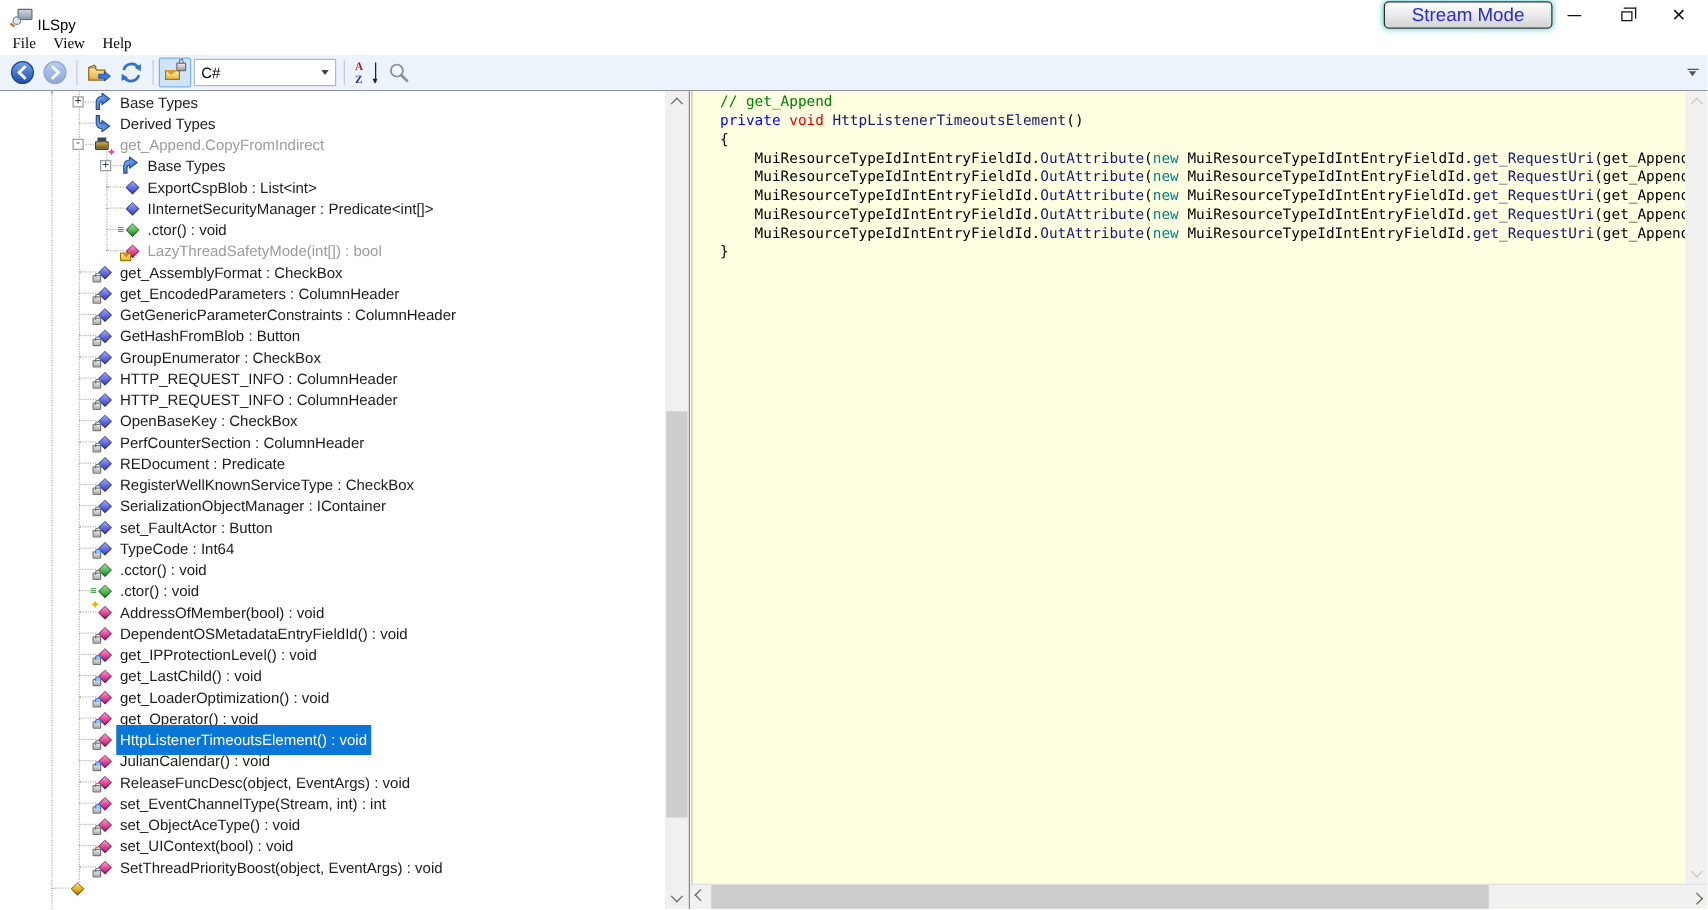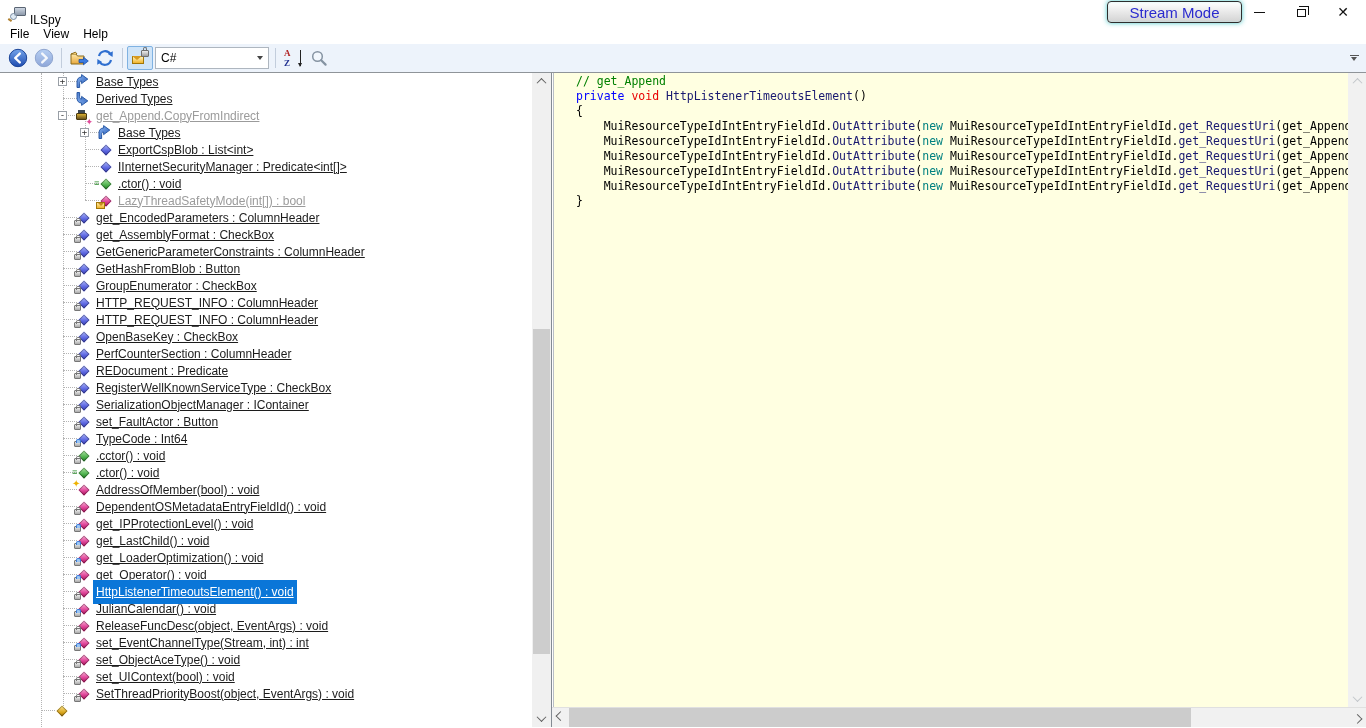--- a/index.html
+++ b/index.html
@@ -24,21 +24,21 @@
     color:#2a2ace; font-size:15px; cursor:pointer;
   }
   .win-btns { position:absolute; right:2px; top:0; height:24px; display:flex; }
   .win-btn { width:42px; height:24px; display:flex; align-items:center; justify-content:center; }
   .glyph-min { width:11px; height:0; border-top:1.4px solid #111; }
   .glyph-restore { width:9px; height:8px; border:1.2px solid #111; position:relative; margin-top:2px; background:#fff; }
   .glyph-restore::before { content:''; position:absolute; left:1.5px; top:-4.5px; width:9px; height:8px; border:1.2px solid #111; border-bottom:none; border-left:none; }
   .glyph-close { font-size:14px; color:#111; line-height:14px; }
   
   .menubar { height:20px; display:flex; align-items:center; padding-left:3px; background:#fff; }
-  .menu-item { padding:2px 7px; color:#000; }
+  .menu-item { padding:2px 7px; color:#000;font-family:Liberation Serif, serif; }
   
   .toolbar { height:29px; background:#edf3fb; border-bottom:1px solid #8f9499; display:flex; align-items:center; padding:0 5px; position:relative; }
   .tbtn { width:26px; height:24px; display:flex; align-items:center; justify-content:center; border:1px solid transparent; border-radius:2px; }
   .tbtn.pressed { background:#cfe4f8; border-color:#7fb2e2; }
   .tsep { width:1px; height:20px; background:#c2cddc; margin:0 4px; }
   .combobox { width:114px; height:22px; background:#fff; border:1px solid #aeb6bf; display:flex; align-items:center; margin:0 2px; }
   .combobox .val { flex:1; padding-left:5px; font-size:12px; color:#000; }
   .combobox .dd { width:16px; display:flex; align-items:center; justify-content:center; }
   .dd-tri { width:0; height:0; border-left:3.5px solid transparent; border-right:3.5px solid transparent; border-top:4px solid #444; }
   .az { position:relative; width:18px; height:18px; font-family:"Liberation Serif", serif; font-weight:bold; font-size:9px; line-height:8px; }
@@ -56,21 +56,21 @@
   .spine { position:absolute; width:0; border-left:1px dotted #b4b4b4; }
   .tree-row { display:flex; align-items:center; height:17px; position:relative; white-space:nowrap; }
   .tree-row::before { content:''; position:absolute; top:8px; width:14px; border-top:1px dotted #b4b4b4; }
   .lvl0 { padding-left:58px; } .lvl0::before { left:63px; }
   .lvl1 { padding-left:80px; } .lvl1::before { left:85px; }
   .lvlP { padding-left:36px; } .lvlP::before { left:41px; }
   .expander { flex:0 0 9px; height:9px; border:1px solid #999fa6; background:#fff; margin-right:7px; position:relative; z-index:2;
               font-family:"DejaVu Sans Mono", monospace; font-size:9px; line-height:6.5px; text-align:center; color:#333; }
   .nox { flex:0 0 16px; }
   .ticon { flex:0 0 16px; height:16px; position:relative; margin-right:3px; z-index:2; }
-  .tlabel { color:#1c1c1c; padding:5px 3px;text-decoration:underline; }
+  .tlabel { color:#1c1c1c; padding:5px 3px; }
   .tlabel.gray { color:#9b9b9b; }
   .tlabel.sel { background:#0a76d8; color:#fff; }
   
   .dmd { position:absolute; width:8px; height:8px; top:4px; left:5.5px; transform:rotate(45deg); box-shadow:inset 0 0 0 1px rgba(0,0,0,.3); }
   .dmd.fld { background:linear-gradient(135deg,#b0baff 0%,#5a64e0 60%,#3a40b2 100%); }
   .dmd.mth { background:linear-gradient(135deg,#ffb4da 0%,#e0479a 55%,#a81058 100%); }
   .dmd.ctr { background:linear-gradient(135deg,#b0eaa6 0%,#46ac46 65%,#217021 100%); }
   .dmd.gld { background:linear-gradient(135deg,#ffe894 0%,#d8a41a 65%,#92690c 100%); }
   .lock { position:absolute; left:0; bottom:0; width:7px; height:6px; background:linear-gradient(#ececec,#aaaaaa); border:1px solid #777; border-radius:1px; z-index:3; }
   .lock::before { content:''; position:absolute; left:1px; top:-3px; width:3px; height:3px; border:1px solid #777; border-bottom:none; border-radius:2px 2px 0 0; }
@@ -284,29 +284,29 @@
             <div class="env"></div>
           </span>
           <span class="tlabel gray">LazyThreadSafetyMode(int[]) : bool</span>
         </div>
         <div class="tree-row lvl0">
           <span class="nox"></span>
           <span class="ticon">
             <div class="dmd fld"></div>
             <div class="lock"></div>
           </span>
+          <span class="tlabel">get_AssemblyFormat : CheckBox</span>
+        </div>
+        <div class="tree-row lvl0">
+          <span class="nox"></span>
+          <span class="ticon">
+            <div class="dmd fld"></div>
+            <div class="lock"></div>
+          </span>
           <span class="tlabel">get_EncodedParameters : ColumnHeader</span>
-        </div>
-        <div class="tree-row lvl0">
-          <span class="nox"></span>
-          <span class="ticon">
-            <div class="dmd fld"></div>
-            <div class="lock"></div>
-          </span>
-          <span class="tlabel">get_AssemblyFormat : CheckBox</span>
         </div>
         <div class="tree-row lvl0">
           <span class="nox"></span>
           <span class="ticon">
             <div class="dmd fld"></div>
             <div class="lock"></div>
           </span>
           <span class="tlabel">GetGenericParameterConstraints : ColumnHeader</span>
         </div>
         <div class="tree-row lvl0">

